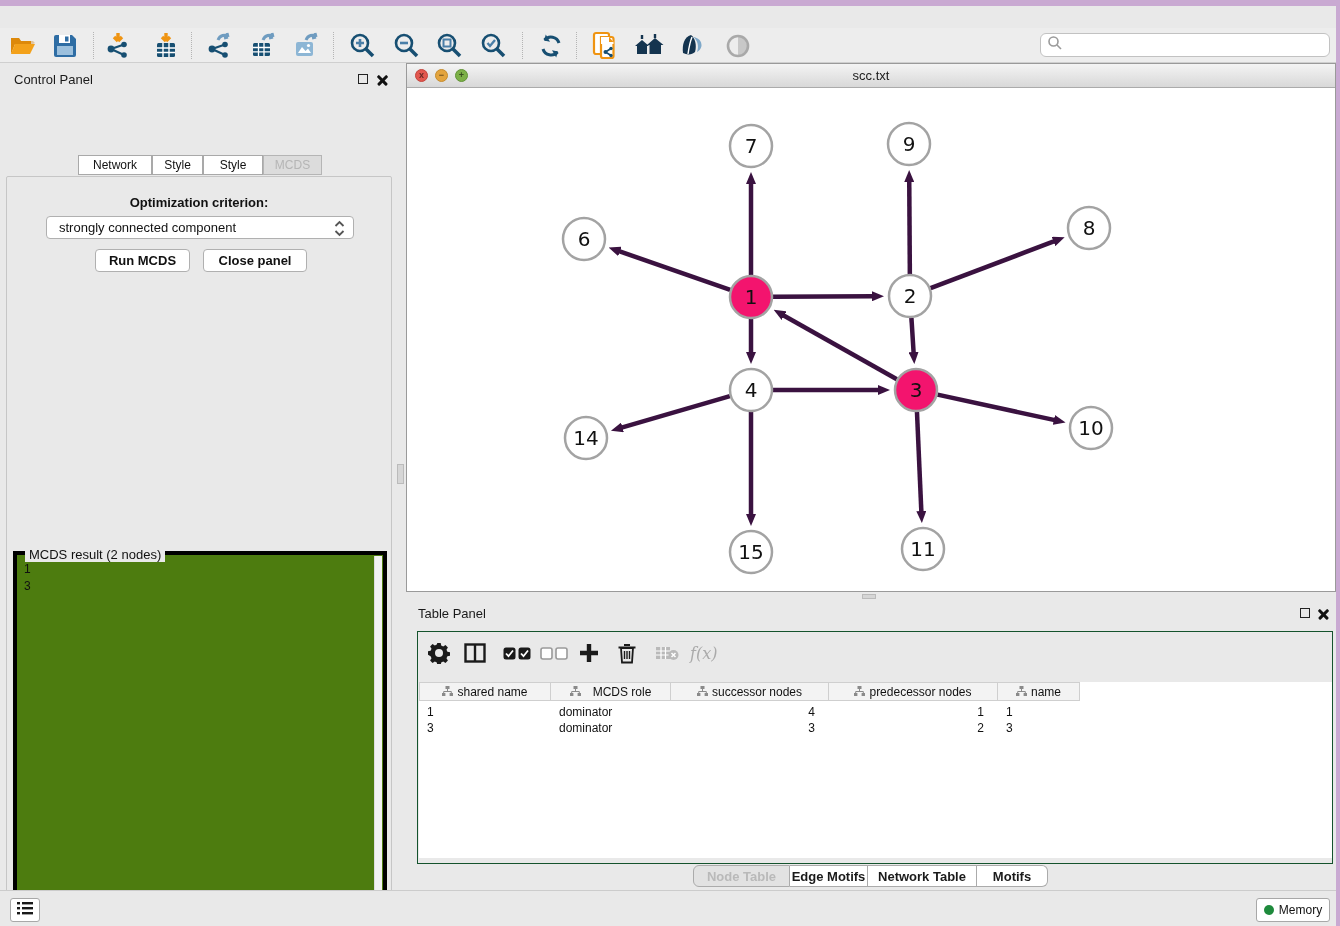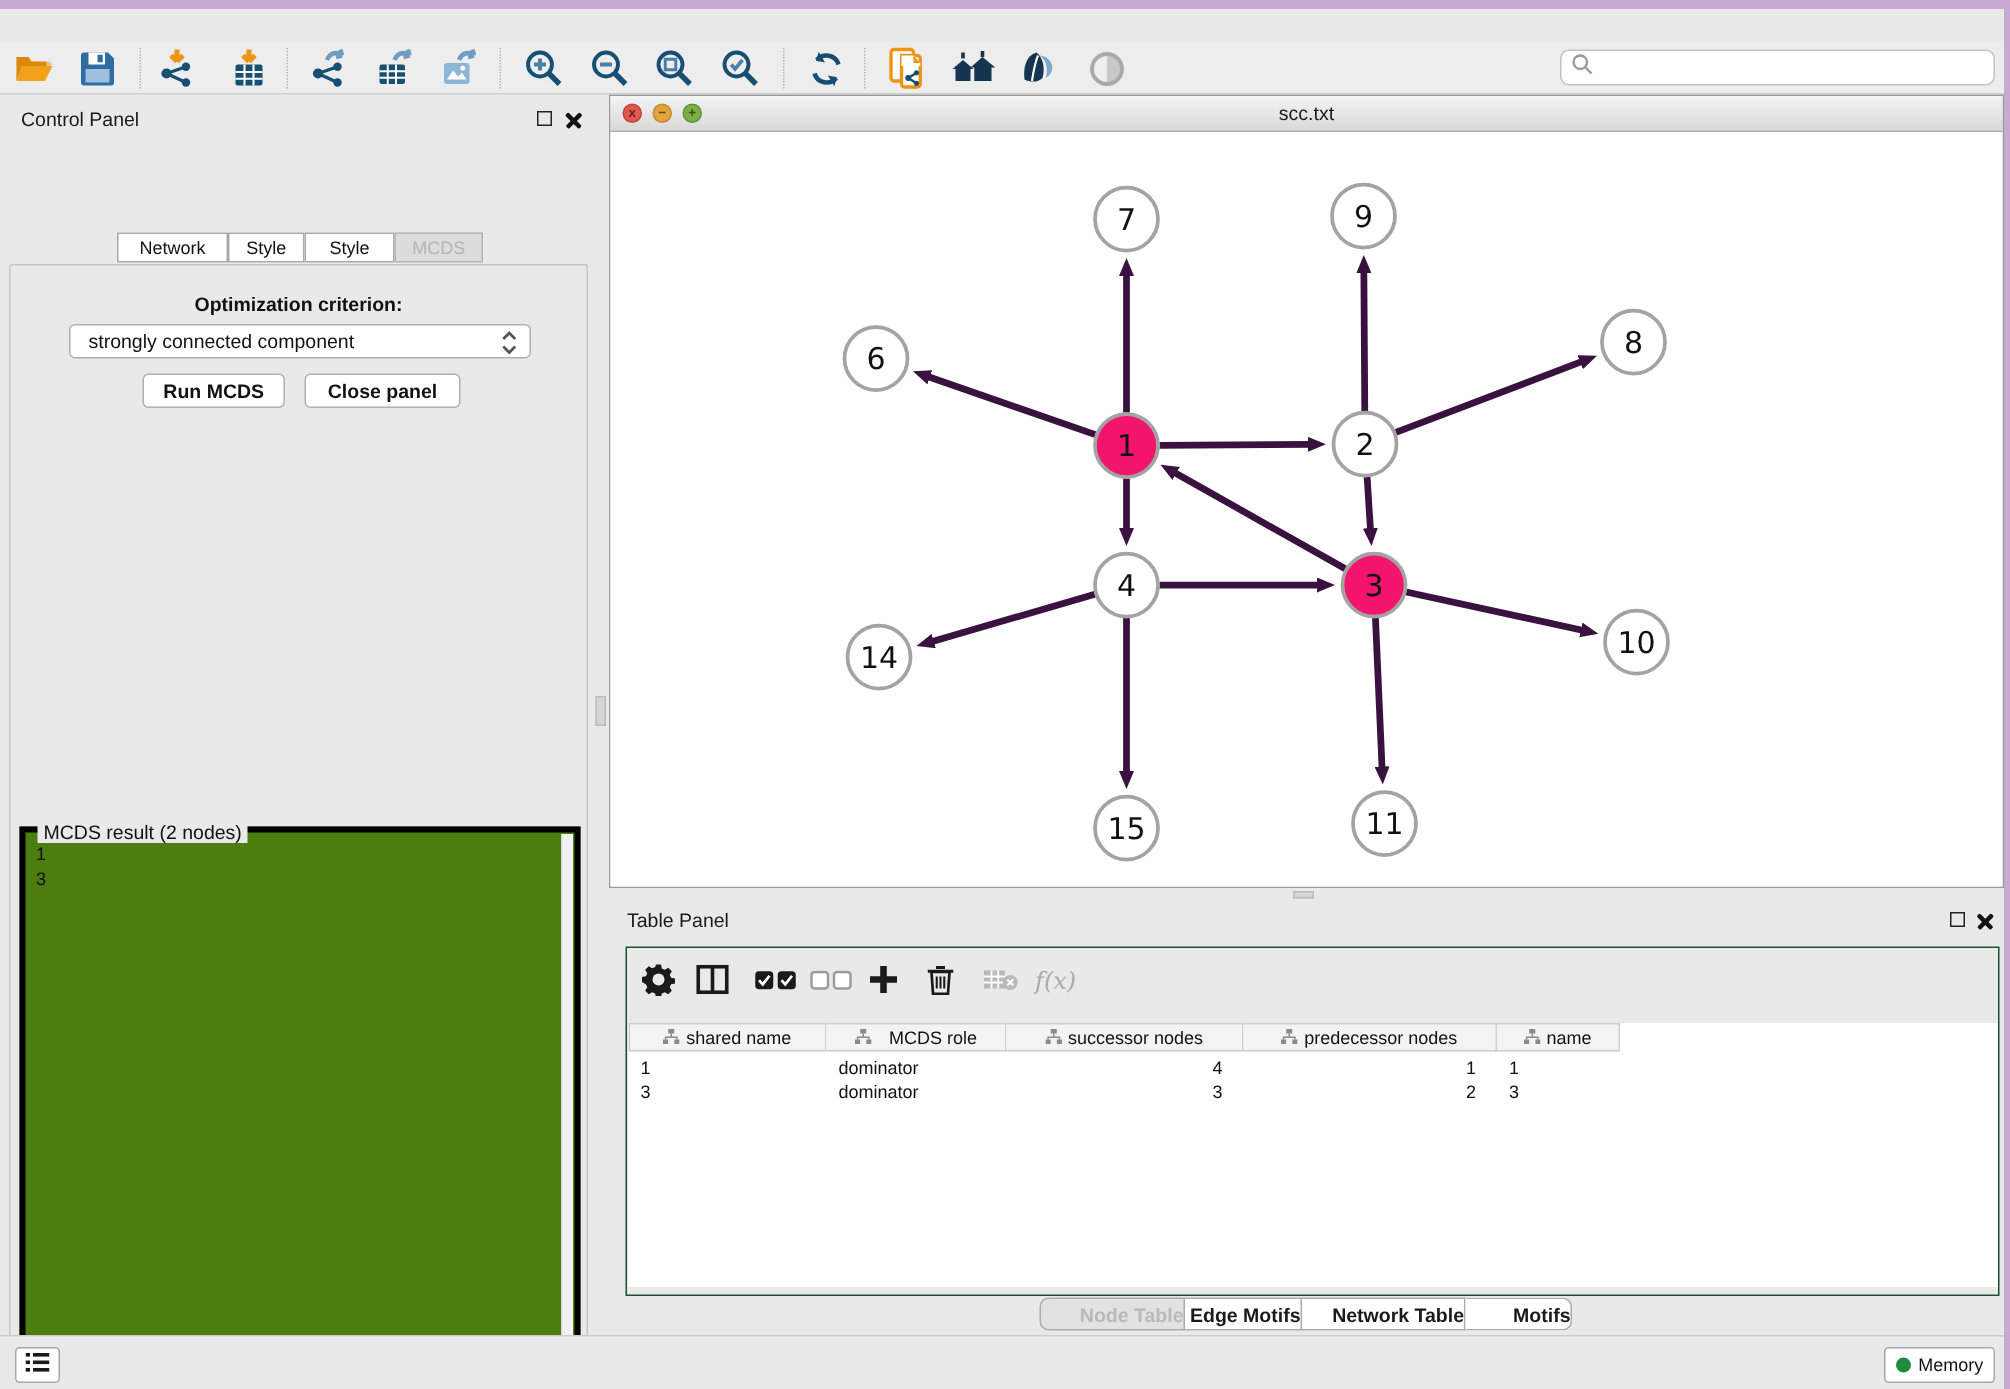--- a/index.html
+++ b/index.html
@@ -66,21 +66,21 @@
   .tp-content { left:417px; top:625px; width:916px; height:233px; background:#e9e9e9; border:1px solid #14532d; }
   .tp-toolbar-icon { top:8px; height:26px; display:flex; align-items:center; justify-content:center; }
   .tbl { left:1px; top:50px; width:913px; height:176px; background:#fff; }
   .tbl-header-cell { top:0; height:19px; background:#f3f3f3; border:1px solid #cfcfcf; border-left:none;
     font-size:12px; color:#111; display:flex; align-items:center; justify-content:center; gap:4px; }
   .tbl-header-cell:first-child { border-left:1px solid #cfcfcf; }
   .tbl-cell { font-size:12px; color:#111; height:16px; line-height:16px; }
   .tree-ic { display:inline-block; }
 
   .bottom-tab { top:859px; height:22px; border:1px solid #ababab; background:#fff; font-size:13px;
-    font-weight:bold; color:#1a1a1a; display:flex; align-items:center; justify-content:flex-end; }
+    font-weight:bold; color:#1a1a1a; display:flex; align-items:center; justify-content:center; }
   .bottom-tab.sel { background:#e2e2e2; color:#b9b9b9; }
   .bt-first { border-radius:6px 0 0 6px; } .bt-last { border-radius:0 6px 6px 0; border-left:none; }
   .bt-mid { border-left:none; }
 
   
   .statusbar { left:0; top:884px; width:1336px; height:36px; background:#e9e9e9; border-top:1px solid #cccccc; }
   .status-btn { top:7px; height:24px; background:#fff; border:1px solid #a8a8a8; border-radius:3px;
     display:flex; align-items:center; justify-content:center; gap:5px; font-size:12px; color:#111; }
   .green-dot { width:10px; height:10px; border-radius:50%; background:#1e8a3c; }
   .fx-label { font-family:"DejaVu Serif",serif; font-style:italic; font-size:16px; color:#aaa; }

